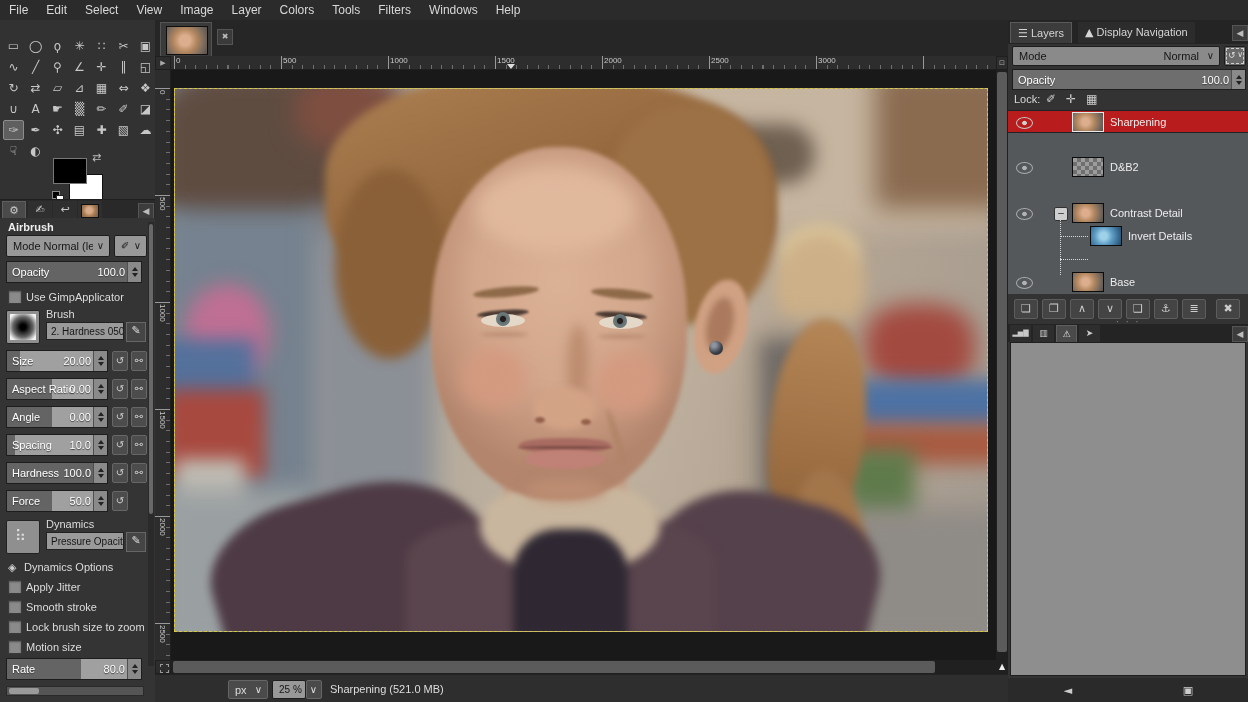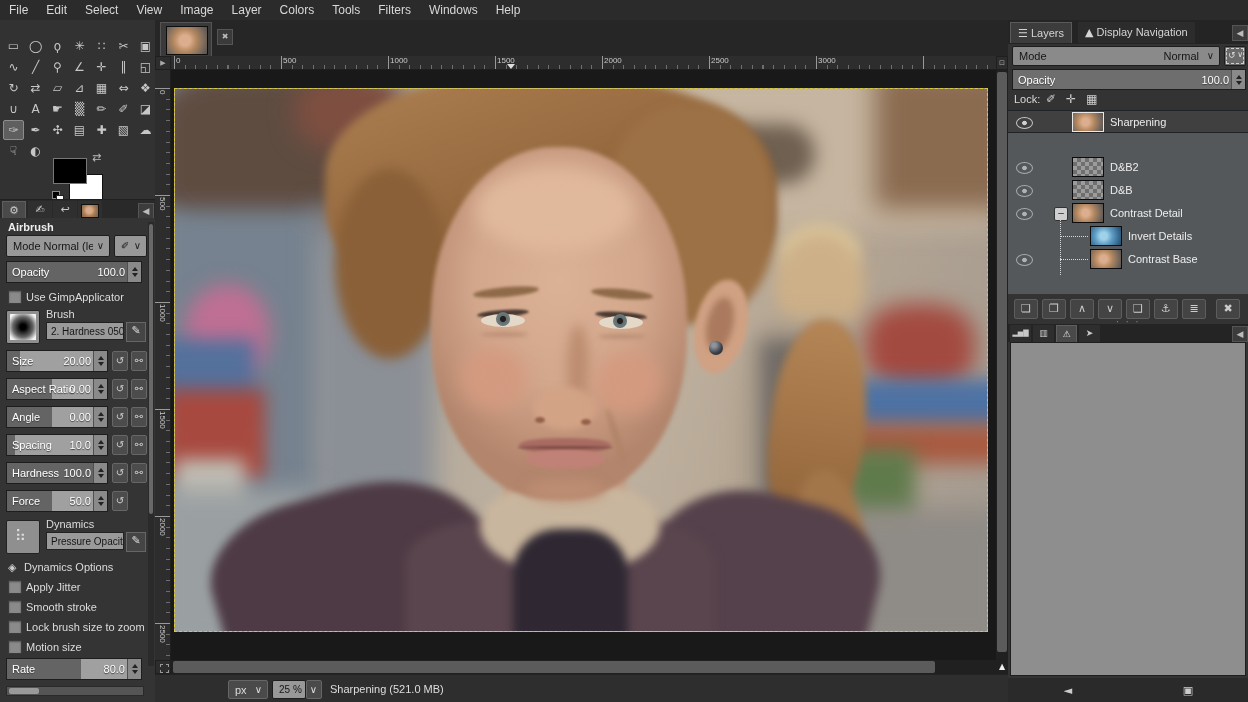--- a/index.html
+++ b/index.html
@@ -75,21 +75,21 @@
   #photo{position:absolute;left:3px;top:18px;width:814px;height:544px;overflow:hidden;border:1px dashed #d8c83a;box-sizing:border-box;
      background:linear-gradient(105deg,#8d96a0 0%,#9aa0a4 14%,#b3aa9c 30%,#c0b2a0 55%,#b4a593 75%,#a39a90 100%);}
   .p{position:absolute;}
   #statusbar{position:absolute;left:0;top:654px;width:853px;height:28px;background:#2e2e2e;border-top:1px solid #232323;}
   
   #rtabbar{position:absolute;left:0;top:0;width:240px;height:24px;background:#242424;}
   .rtab{position:absolute;top:2px;height:21px;line-height:21px;font-size:11px;color:#d5d5d5;padding:0 7px;background:#2c2c2c;}
   .rtab.sel{background:#3c3c3c;border:1px solid #5a5a5a;border-bottom:none;box-sizing:border-box;}
   #layerslist{position:absolute;left:0;top:90px;width:240px;height:184px;background:#55585b;overflow:hidden;}
   .lrow{position:absolute;left:0;width:240px;height:23px;}
-  .lrow.sel{background:#404040;border-top:1px solid #202325;border-bottom:1px solid #202325;box-sizing:border-box;}
+  .lrow.sel{background:#b91c1c;border-top:1px solid #202325;border-bottom:1px solid #202325;box-sizing:border-box;}
   .eye{position:absolute;left:8px;top:6px;width:15px;height:10px;border:1px solid #c6c6c6;border-radius:50%;
        background:radial-gradient(circle at 50% 50%, #cfcfcf 2px, transparent 2.6px);}
   .lthumb{position:absolute;top:1px;width:32px;height:20px;border:1px solid #0c0c0c;box-sizing:border-box;}
   .thumb-photo{background:radial-gradient(circle at 42% 50%, #dcae8e 18%, #b3875f 45%, #7a6a5e 75%, #55504e 100%);}
   .thumb-photo-inv{background:radial-gradient(circle at 42% 50%, #9fd2e8 18%, #5e9cc4 45%, #3a6e96 75%, #274b66 100%);}
   .thumb-checker{background-color:#9c9c9c;background-image:linear-gradient(45deg,#6f6f6f 25%,transparent 25%,transparent 75%,#6f6f6f 75%),linear-gradient(45deg,#6f6f6f 25%,transparent 25%,transparent 75%,#6f6f6f 75%);background-size:8px 8px;background-position:0 0,4px 4px;}
   .lname{position:absolute;top:5px;font-size:11px;color:#ececec;white-space:nowrap;}
   .lexp{position:absolute;width:12px;height:12px;background:#cfcfcf;border:1px solid #333;color:#222;font-size:9px;line-height:10px;text-align:center;border-radius:2px;}
   .treev{position:absolute;border-left:1px dotted #d9d9d9;width:0;}
   .treeh{position:absolute;border-top:1px dotted #d9d9d9;height:0;}
@@ -500,48 +500,43 @@
         <span class="lname" style="left:102px;">Sharpening</span>
       </div>
 
 
       <div class="lrow" style="top:46px;">
         <span class="eye" style="opacity:.75;"></span>
         <div class="lthumb thumb-checker" style="left:64px;"></div>
         <span class="lname" style="left:102px;">D&amp;B2</span>
       </div>
 
-      <div class="lrow" style="top:69px;">
-        <span class="eye" style="opacity:.75;"></span>
-        <div class="lthumb thumb-checker" style="left:64px;"></div>
-        <span class="lname" style="left:102px;">D&amp;B</span>
-      </div>
 
       <div class="lrow" style="top:92px;">
         <span class="eye" style="opacity:.75;"></span>
         <span class="lexp ico" style="left:46px;top:5px;">−</span>
         <div class="lthumb thumb-photo" style="left:64px;"></div>
         <span class="lname" style="left:102px;">Contrast Detail</span>
       </div>
 
       <div class="treev" style="left:52px;top:110px;height:55px;"></div>
       <div class="treeh" style="left:52px;top:126px;width:28px;"></div>
       <div class="treeh" style="left:52px;top:149px;width:28px;"></div>
 
       <div class="lrow" style="top:115px;">
         <div class="lthumb thumb-photo-inv" style="left:82px;"></div>
         <span class="lname" style="left:120px;">Invert Details</span>
       </div>
 
-      <div class="lrow" style="top:138px;">
+
+      <div class="lrow" style="top:161px;">
         <span class="eye" style="opacity:.75;"></span>
-        <div class="lthumb thumb-photo" style="left:82px;"></div>
-        <span class="lname" style="left:120px;">Contrast Base</span>
-      </div>
-
+        <div class="lthumb thumb-photo" style="left:64px;"></div>
+        <span class="lname" style="left:102px;">Base</span>
+      </div>
     </div>
 
     <button class="lbtn ico" style="left:6px;top:279px;">❏</button>
     <button class="lbtn ico" style="left:34px;top:279px;">❐</button>
     <button class="lbtn ico" style="left:62px;top:279px;">∧</button>
     <button class="lbtn ico" style="left:90px;top:279px;">∨</button>
     <button class="lbtn ico" style="left:118px;top:279px;">❑</button>
     <button class="lbtn ico" style="left:146px;top:279px;">⚓</button>
     <button class="lbtn ico" style="left:174px;top:279px;">≣</button>
     <button class="lbtn ico" style="left:208px;top:279px;" ind="icons.layer_delete">✖</button>

